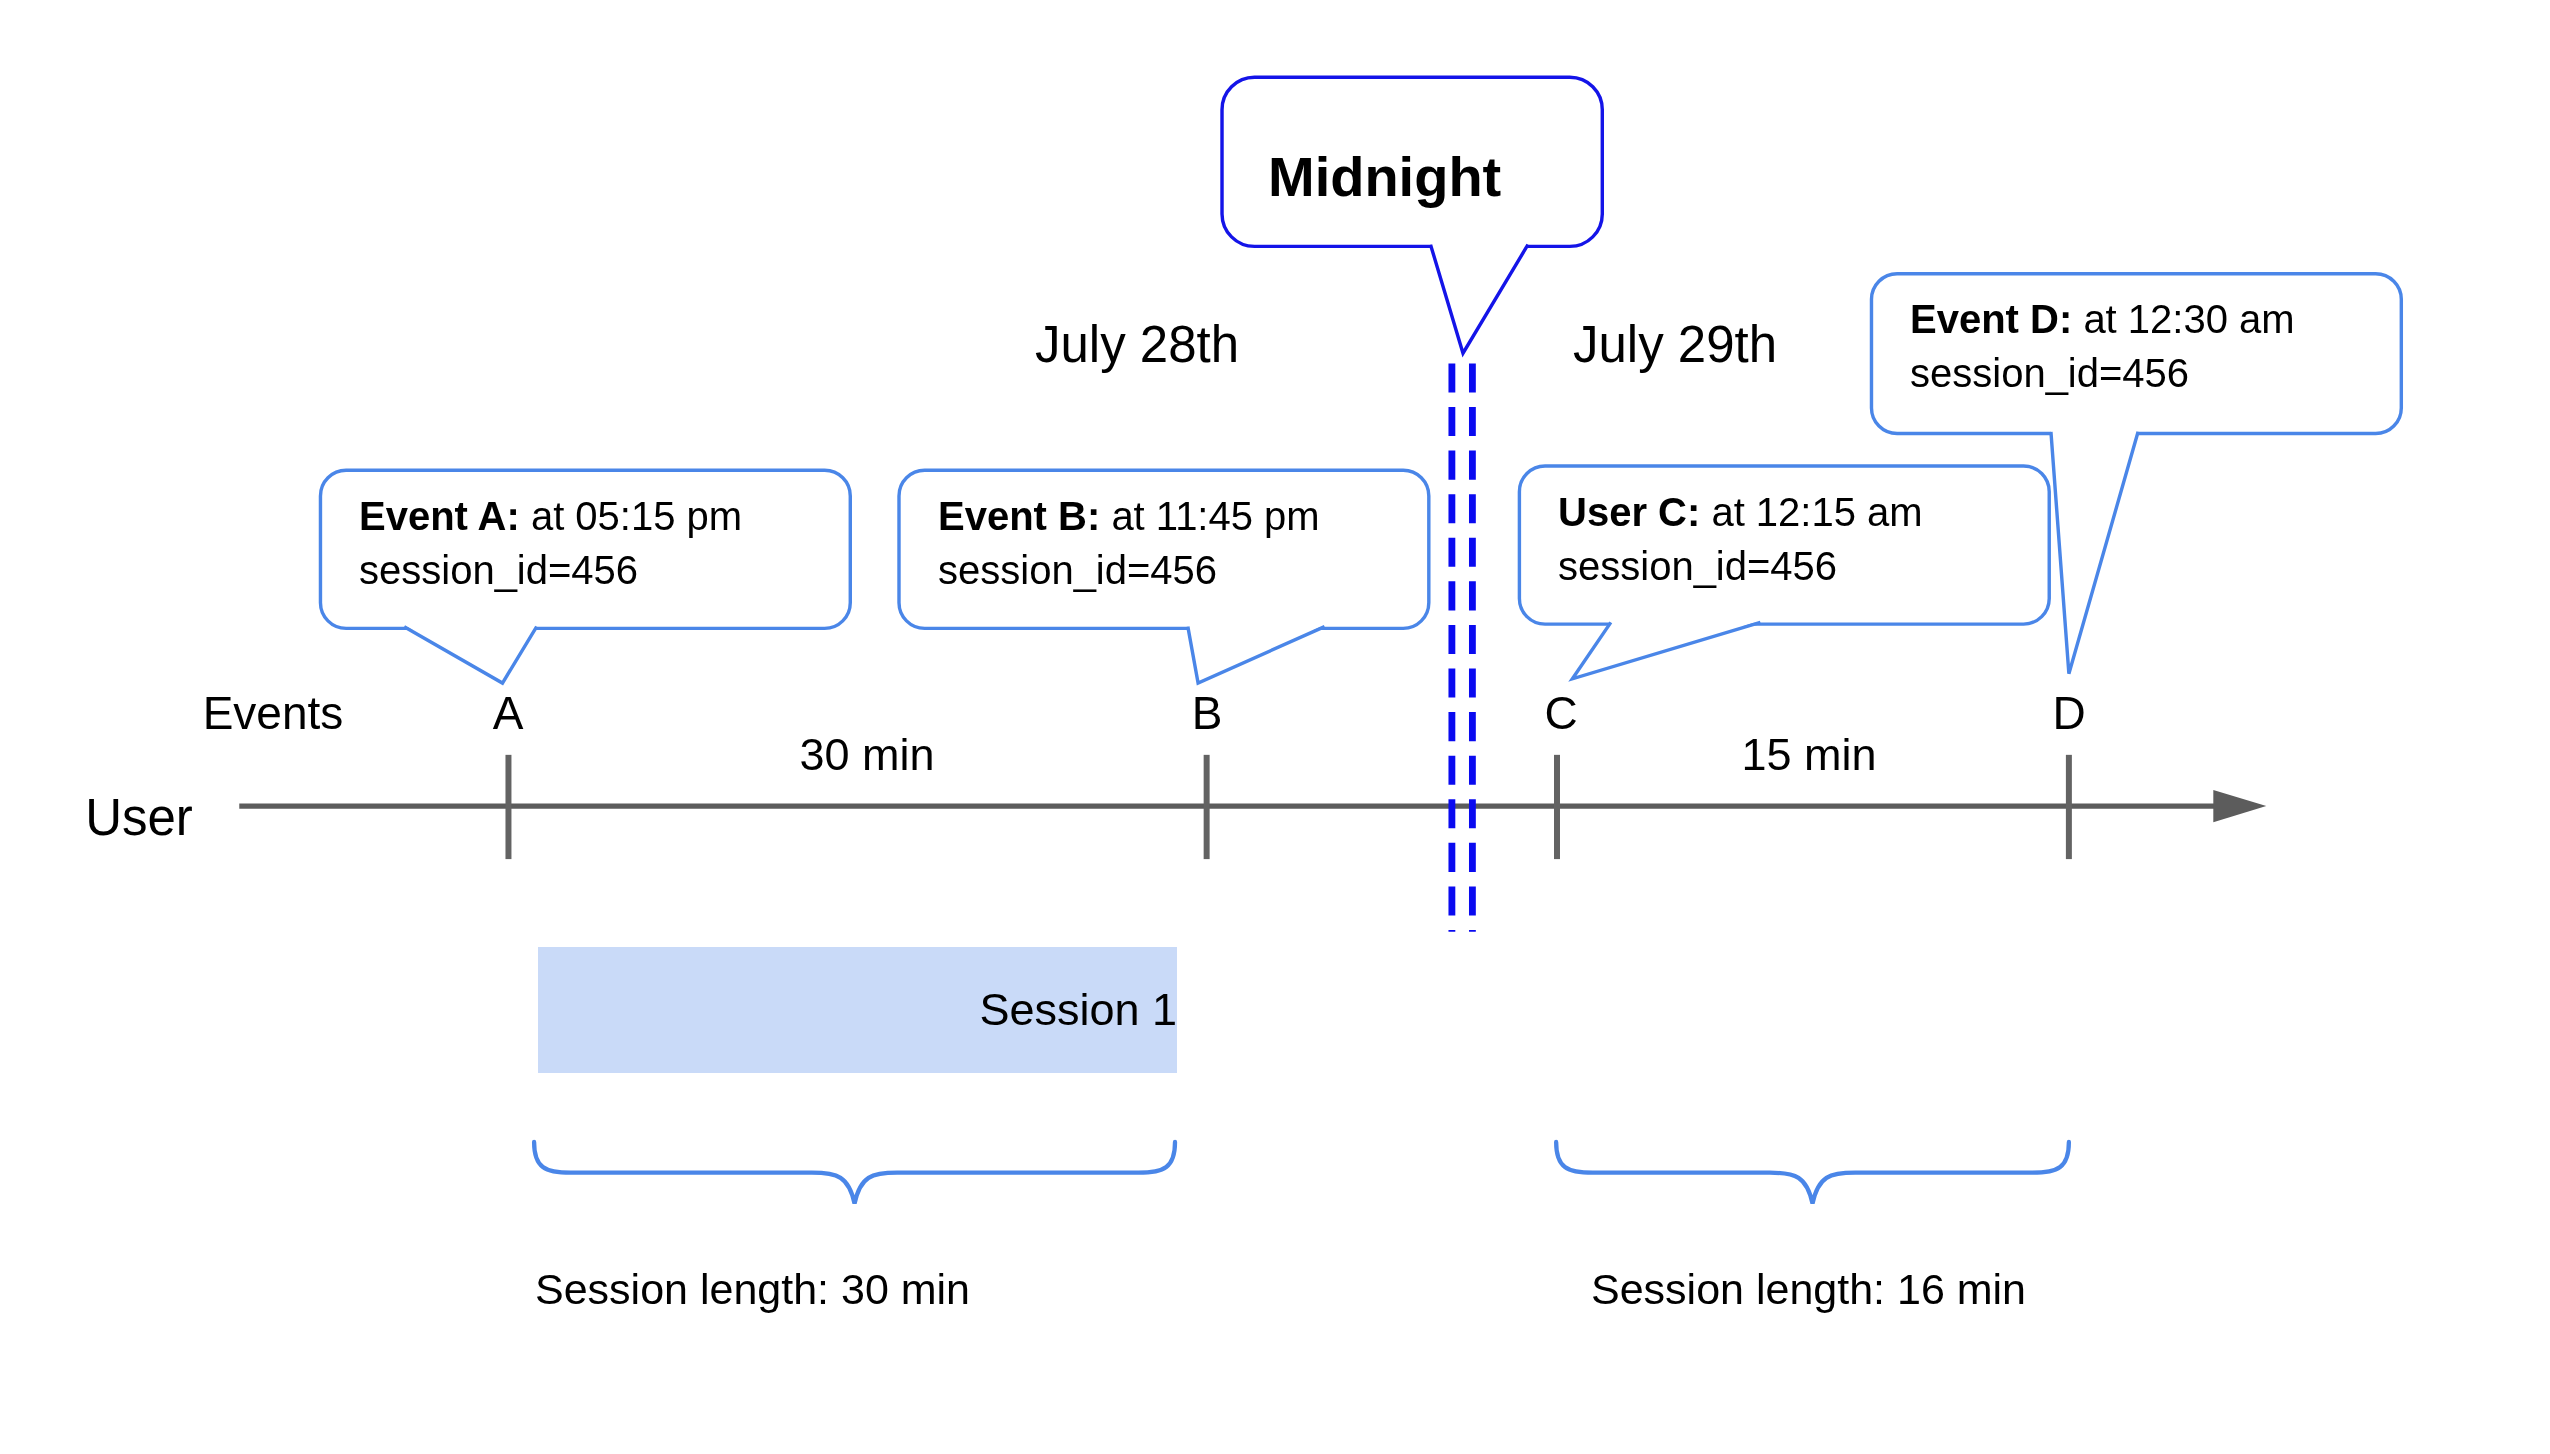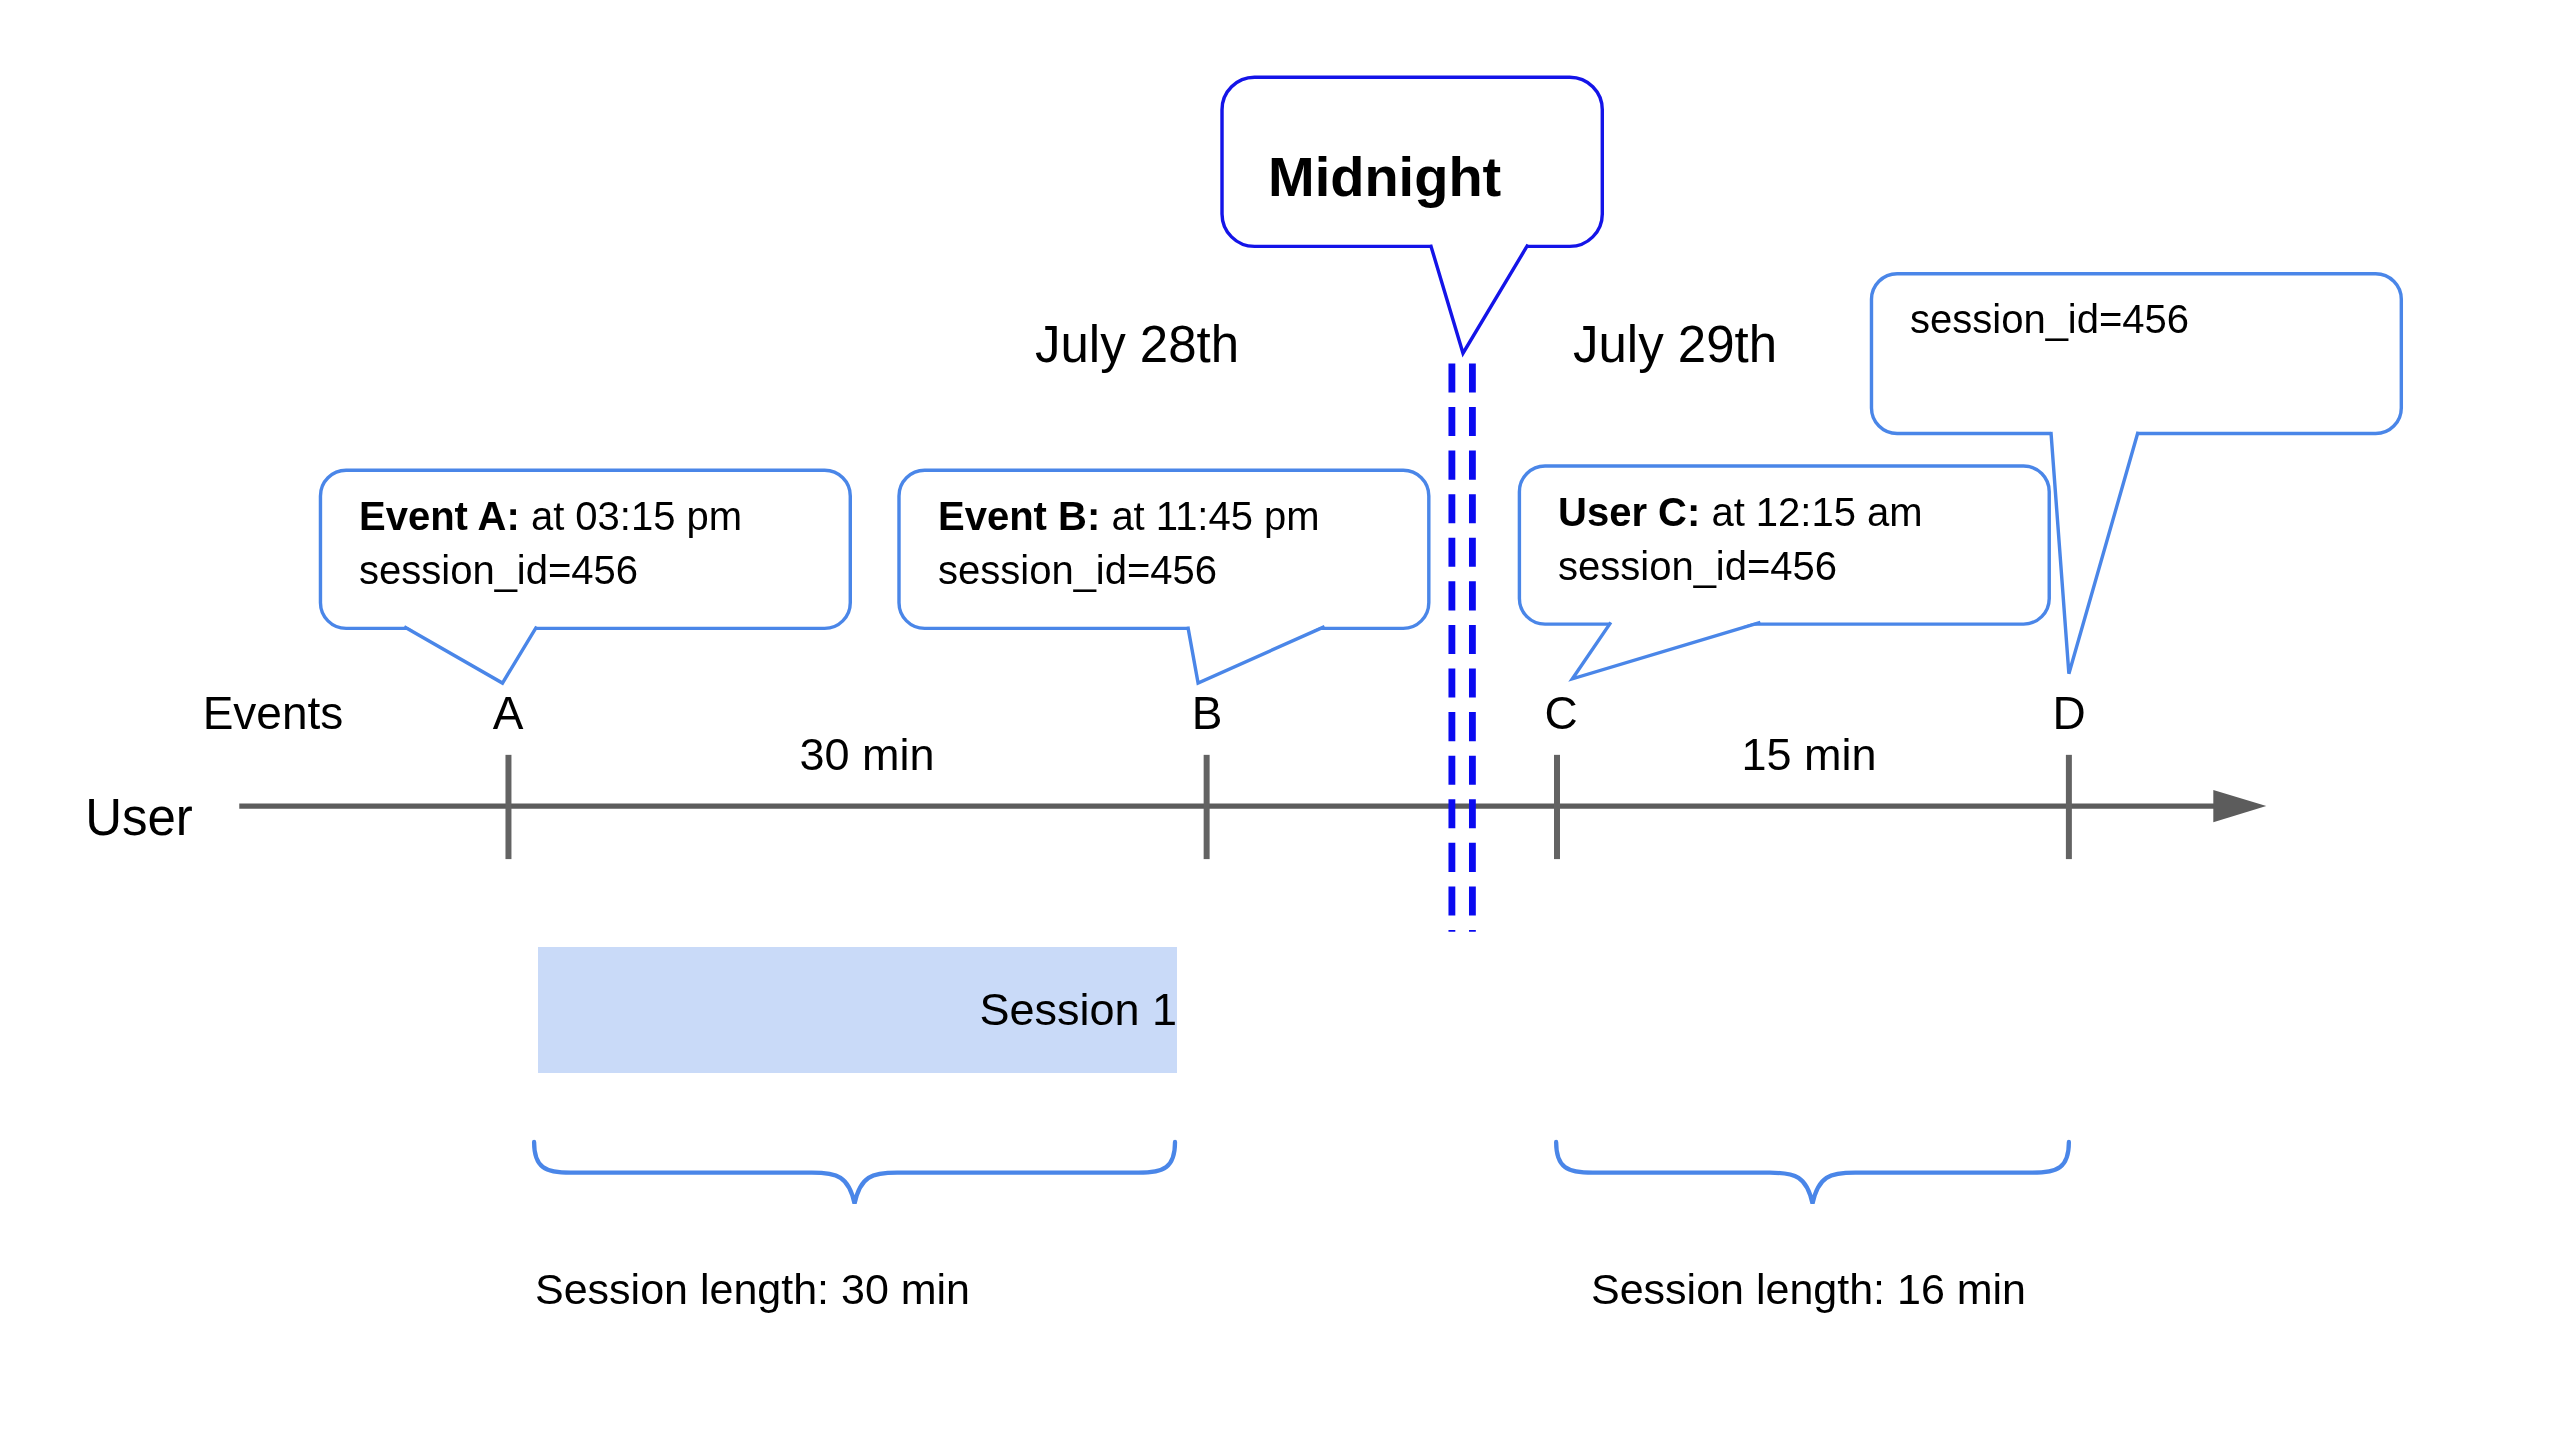--- a/index.html
+++ b/index.html
@@ -87,32 +87,33 @@
 
   <div class="abs centered tick-label" style="left:508px;top:689px;">A</div>
   <div class="abs centered tick-label" style="left:1207px;top:689px;">B</div>
   <div class="abs centered tick-label" style="left:1561px;top:689px;">C</div>
   <div class="abs centered tick-label" style="left:2069px;top:689px;">D</div>
 
   <div class="abs centered gap-label" style="left:867px;top:733px;">30 min</div>
   <div class="abs centered gap-label" style="left:1809px;top:733px;">15 min</div>
 
   <div class="abs bubble-text" style="left:359px;top:489px;">
-    <div><b>Event A:</b> <span>at 03:15 pm</span></div>
+    <div><b>Event A:</b> <span>at 05:15 pm</span></div>
     <div>session_id=456</div>
   </div>
   <div class="abs bubble-text" style="left:938px;top:489px;">
     <div><b>Event B:</b> <span>at 11:45 pm</span></div>
     <div>session_id=456</div>
   </div>
   <div class="abs bubble-text" style="left:1558px;top:485px;">
     <div><b>User C:</b> <span>at 12:15 am</span></div>
     <div>session_id=456</div>
   </div>
   <div class="abs bubble-text" style="left:1910px;top:292px;">
+    <div><b>Event D:</b> <span>at 12:30 am</span></div>
     <div>session_id=456</div>
   </div>
 
   <div class="session-box" style="left:538px;top:947px;width:639px;height:126px;justify-content:flex-end;">
     <span>Session 1</span>
   </div>
 
   <div class="abs session-length" style="left:535px;top:1265px;">Session length: 30 min</div>
   <div class="abs session-length" style="left:1591px;top:1265px;">Session length: 16 min</div>
 

